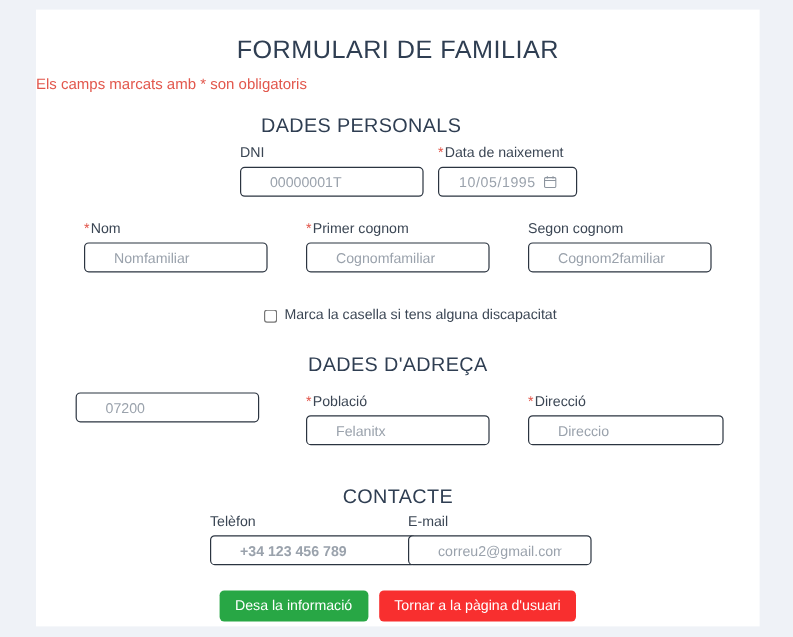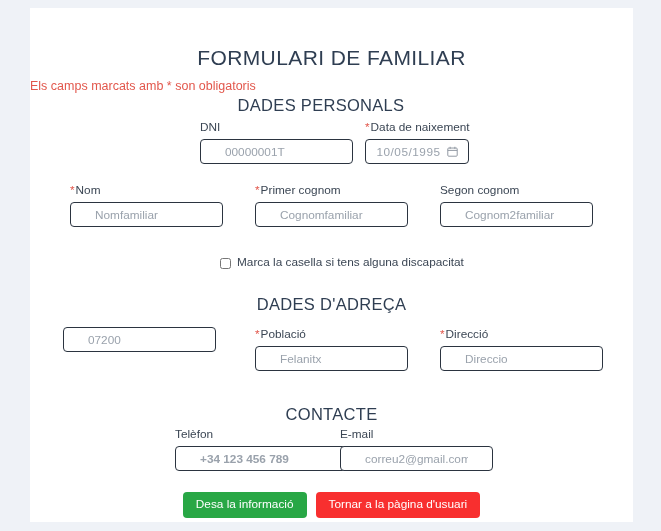--- a/index.html
+++ b/index.html
@@ -21,21 +21,21 @@
     height: 514px;
     background: #ffffff;
   }
   .page-title {
     text-align: center;
     font-size: 21px;
     letter-spacing: 0.4px;
     color: #2f3e52;
     font-weight: normal;
     margin: 0;
-    padding-top: 38px;
+    padding-top: 22px;
   }
   .page-subtitle {
     font-size: 12.5px;
     color: #e2574c;
     margin: 0;
     padding-top: 9px;
   }
   .section-title {
     text-align: center;
     font-size: 16.5px;
@@ -63,28 +63,28 @@
     font-family: "Liberation Sans", sans-serif;
     font-size: 11.8px;
     color: #9aa2ac;
     padding: 0 24px;
     outline: none;
   }
   .inp::placeholder { color: #9aa2ac; opacity: 1; }
   .row { position: absolute; }
 
   
-  #sec-personals { position: absolute; left: 0; top: 88px; width: 542px; padding-left: 20px; }
+  #sec-personals { position: absolute; left: 0; top: 88px; width: 542px; }
   #f-dni { position: absolute; left: 170px; top: 112px; }
   #f-dni .inp { width: 153px; }
   #f-data { position: absolute; left: 335px; top: 112px; }
   .date-wrap { position: relative; display: inline-block; }
   .date-inner {
     box-sizing: border-box;
-    width: 104px; height: 25px;
+    width: 116px; height: 25px;
     border: 1px solid #2b3440; border-radius: 4px;
     display: flex; align-items: center; justify-content: center;
     font-size: 11.8px; color: #9aa2ac; background: #fff;
     letter-spacing: 0.5px;
   }
   .cal-icon { margin-left: 6px; display: inline-flex; }
 
   #f-nom { position: absolute; left: 40px; top: 175px; }
   #f-nom .inp { width: 153px; }
   #f-cog1 { position: absolute; left: 225px; top: 175px; }

